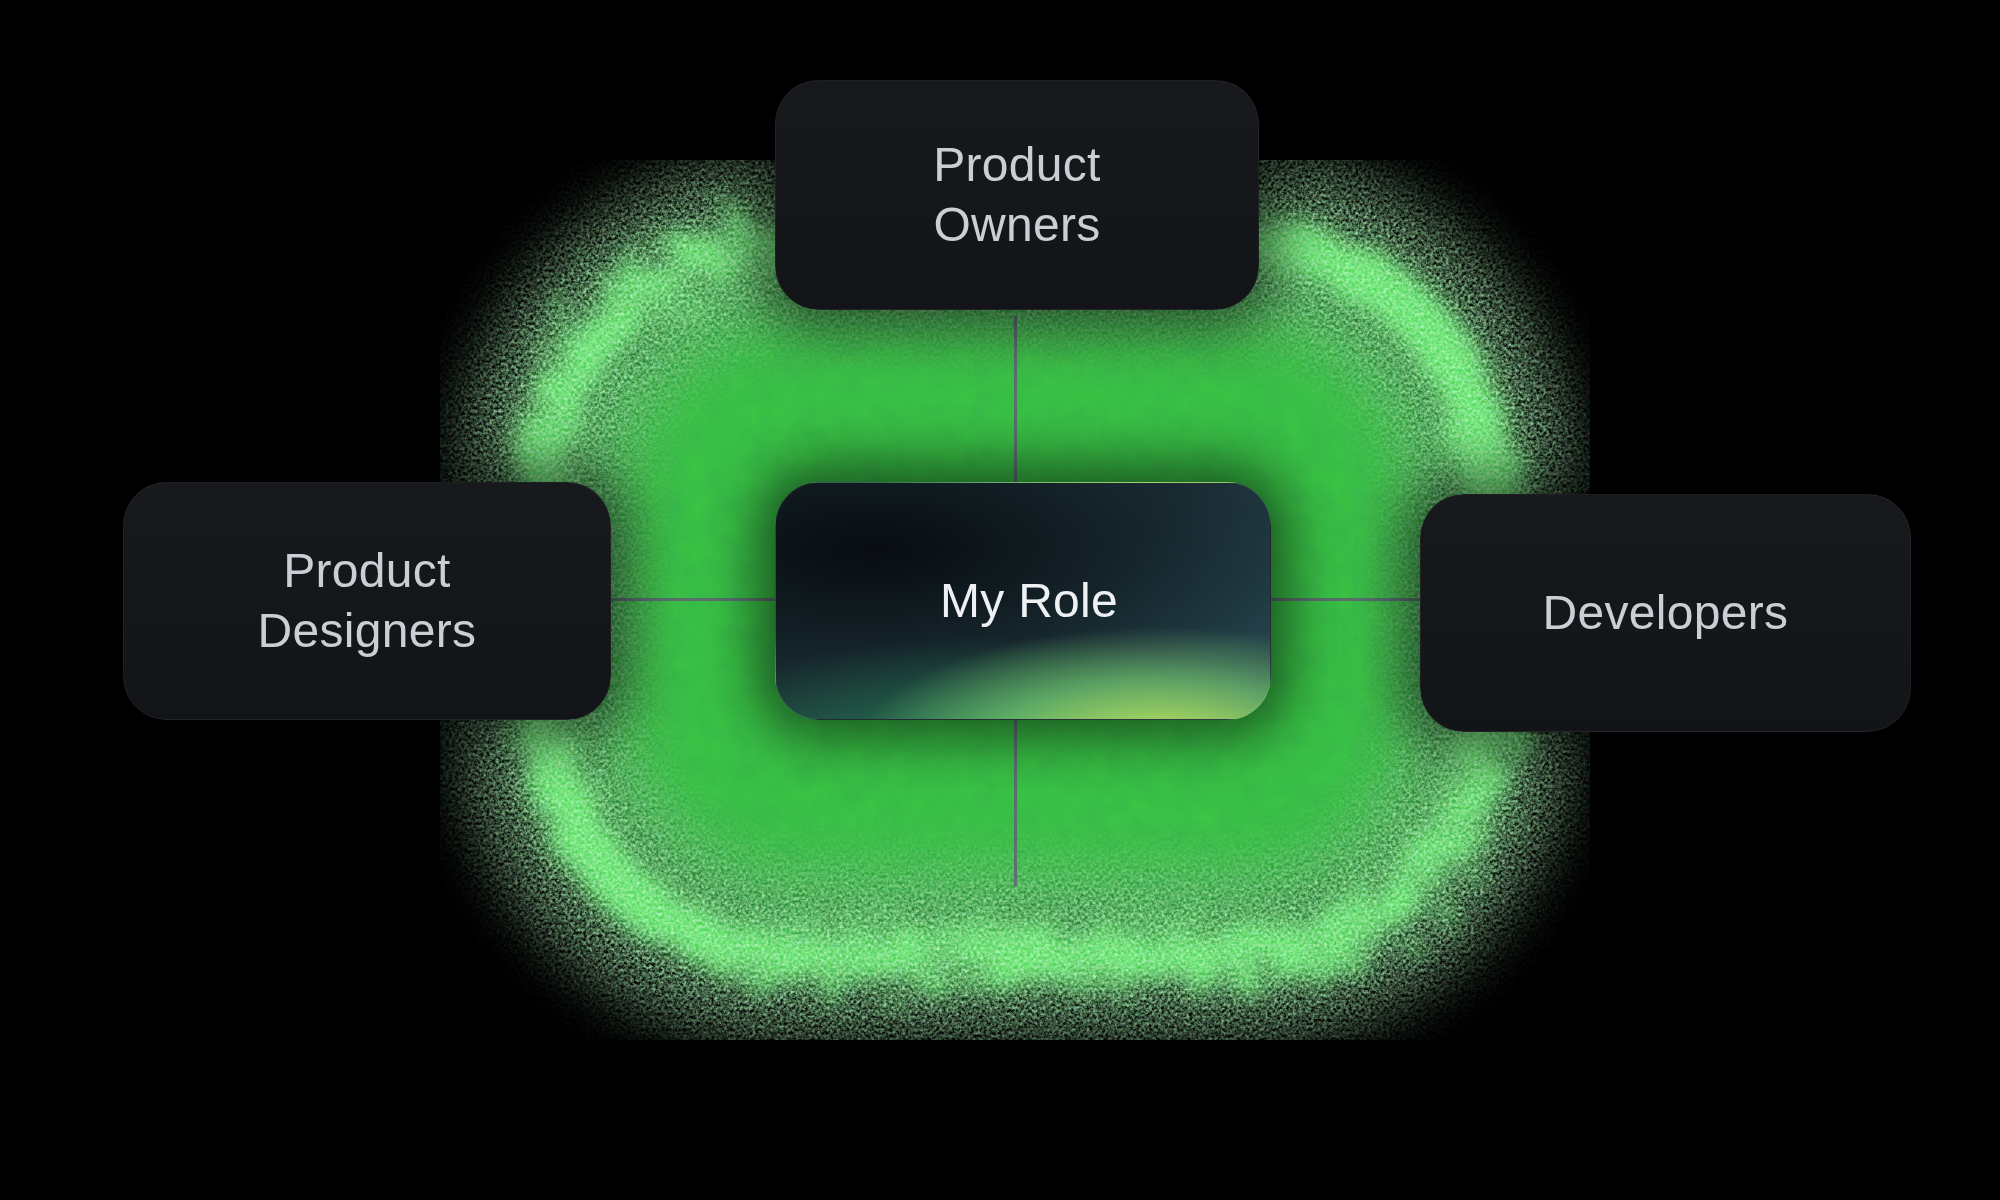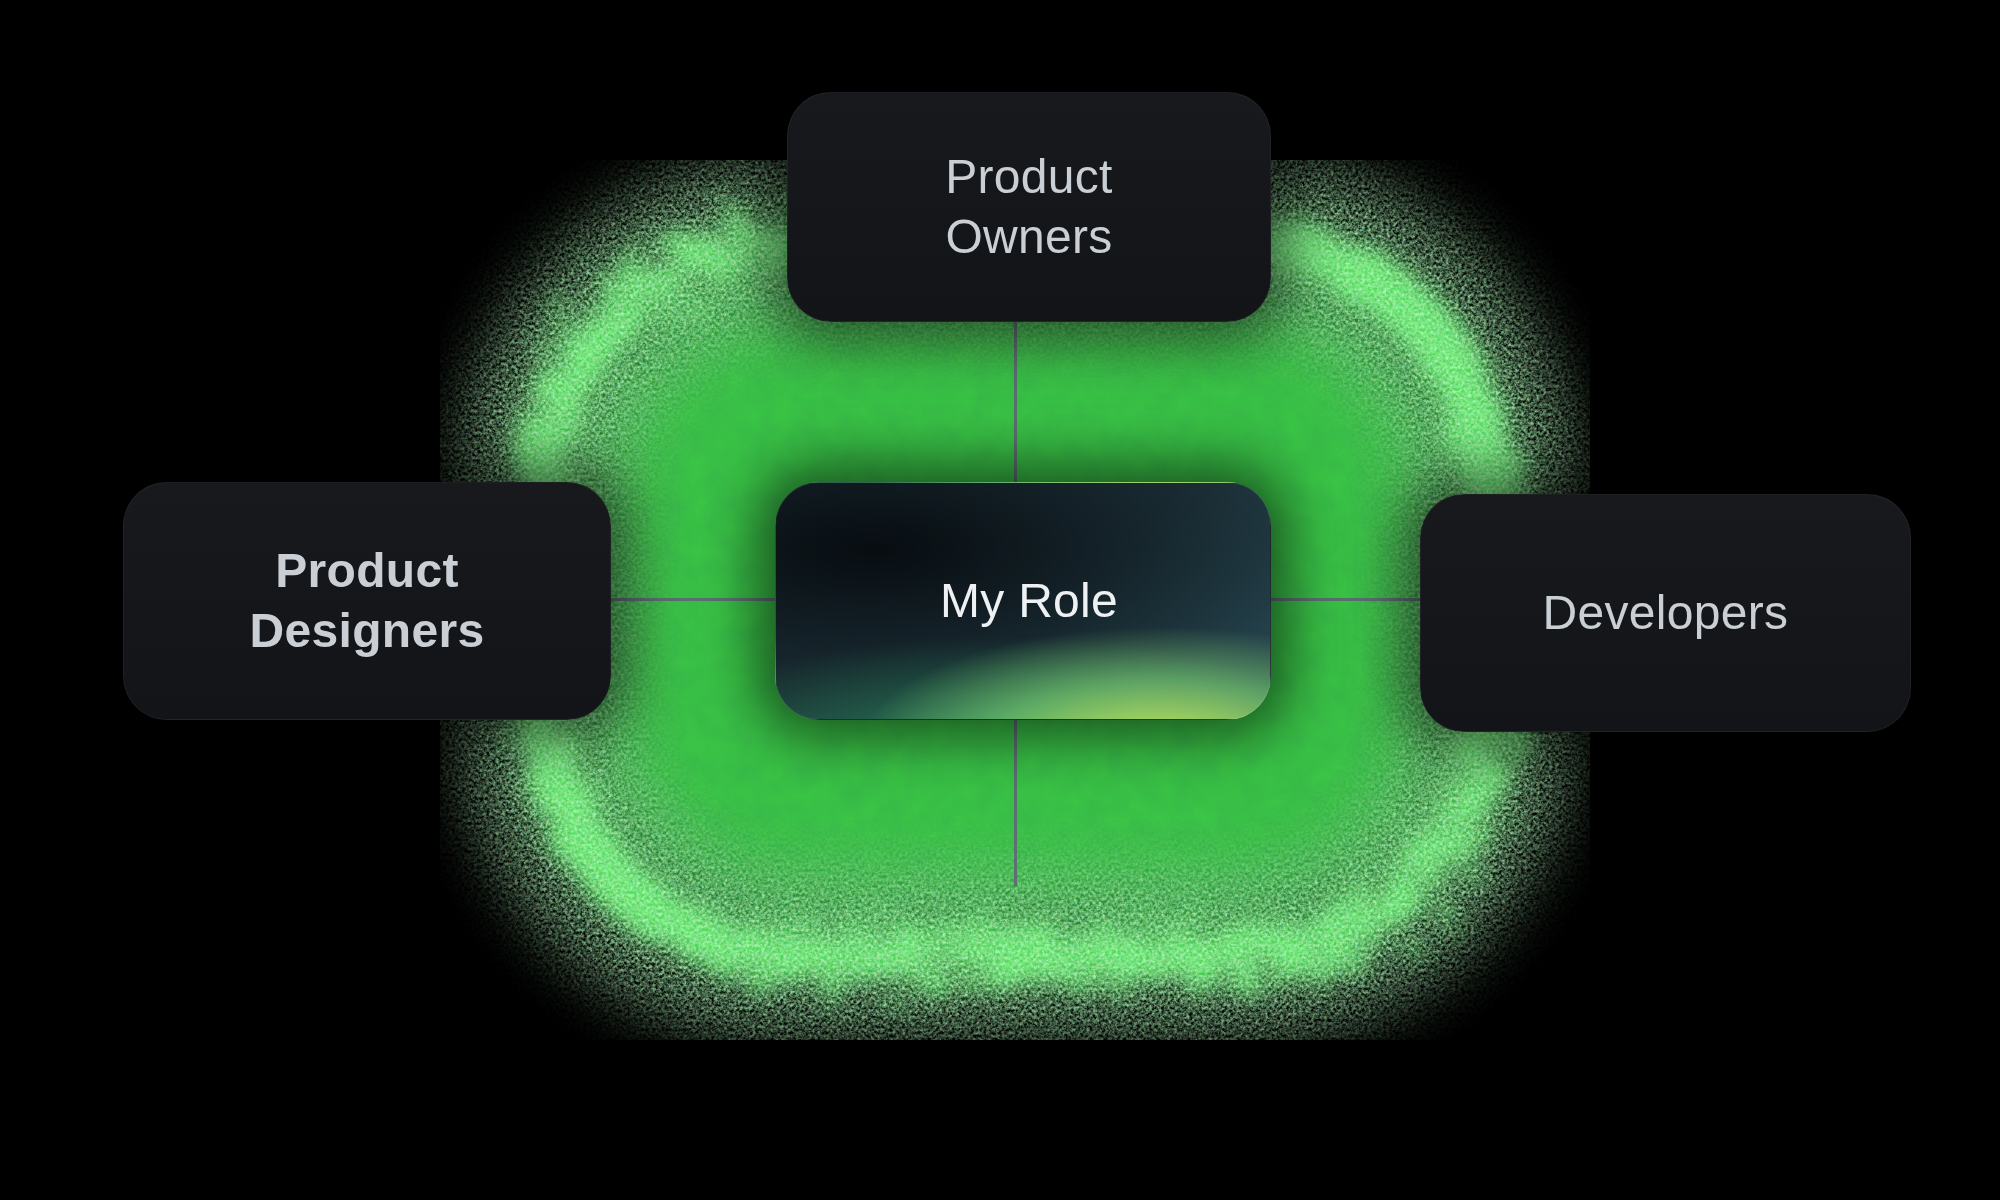--- a/index.html
+++ b/index.html
@@ -50,22 +50,22 @@
     text-align: center;
     color: #c9cfd4;
     font-size: 48px;
     font-weight: 400;
     line-height: 1.25;
     letter-spacing: 0.3px;
   }
   .card .label {
     max-width: 310px;
   }
-  .card-top    { left: 775px;  top: 92px;  width: 482px; height: 228px; margin-left: 12px; }
-  .card-left   { left: 123px;  top: 482px; width: 486px; height: 236px; font-weight: bold; }
+  .card-top    { left: 775px;  top: 80px;  width: 482px; height: 228px; }
+  .card-left   { left: 123px;  top: 482px; width: 486px; height: 236px; }
   .card-right  { left: 1420px; top: 482px; width: 489px; height: 236px; margin-top: 12px; }
   .card-bottom { left: 775px;  top: 884px; width: 482px; height: 233px; }
   .card-center {
     left: 775px; top: 482px; width: 482px; height: 236px;
     background:
       radial-gradient(90% 75% at 78% 112%, rgba(208,240,92,0.95) 0%, rgba(140,230,120,0.55) 38%, rgba(140,230,120,0) 68%),
       radial-gradient(120% 85% at 45% 118%, rgba(45,200,115,0.55) 0%, rgba(45,200,115,0) 62%),
       radial-gradient(120% 95% at 20% 28%, rgba(6,10,14,0.92) 0%, rgba(10,22,28,0.35) 50%, rgba(10,22,28,0) 75%),
       linear-gradient(135deg, #1a2930 0%, #1e3038 55%, #254650 100%);
     border: 1px solid rgba(255,255,255,0.08);

